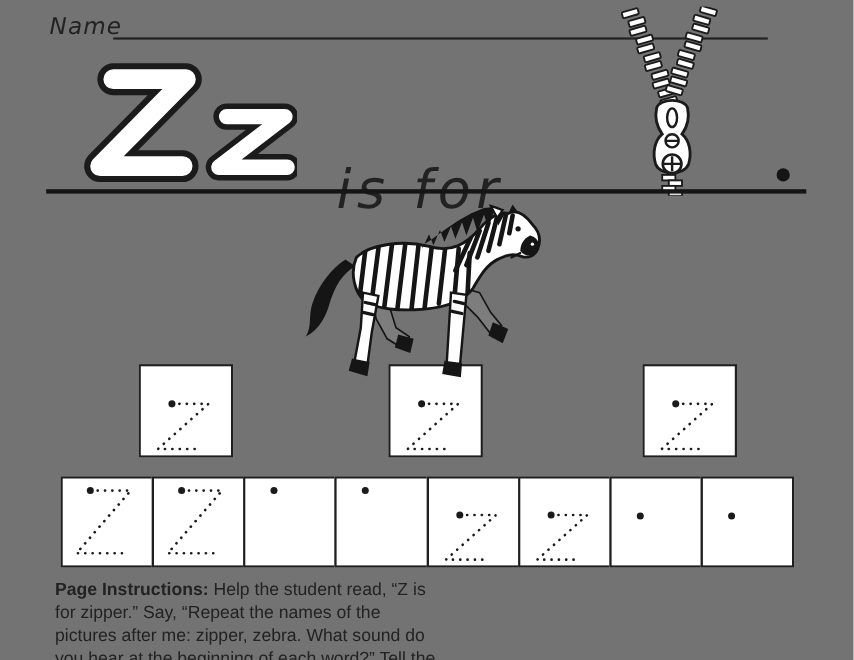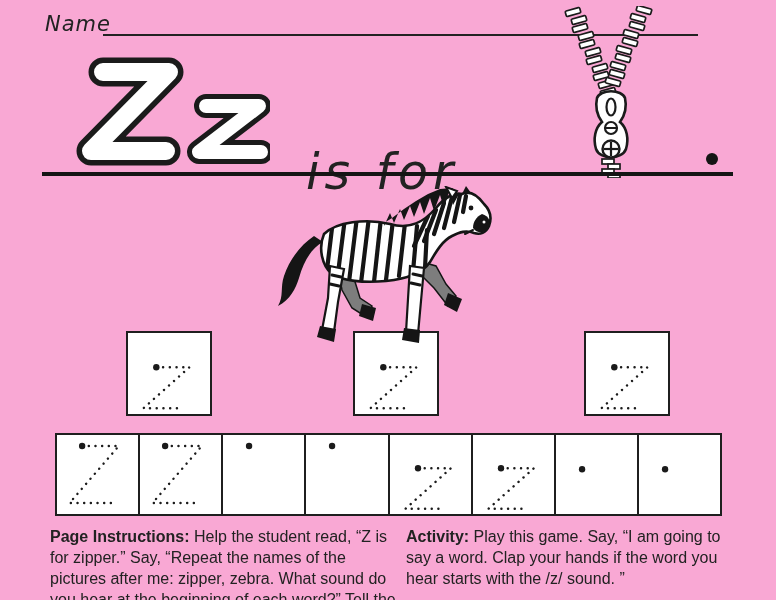--- a/index.html
+++ b/index.html
@@ -1,17 +1,17 @@
 <!DOCTYPE html>
 <html><head>
 <meta charset="utf-8">
 <style>
   html,body{margin:0;padding:0;background:#fff;}
   .sheet{
-    position:relative;width:776px;height:600px;background:#f9a8d4;
+    position:relative;width:776px;height:600px;background:#737373;
     font-family:"Liberation Sans",sans-serif;color:#1b1b1b;overflow:hidden;
   }
   
   .name-label{
     position:absolute;left:45px;top:12px;font-family:"DejaVu Sans",sans-serif;
     font-style:italic;font-size:21px;color:#222;letter-spacing:1px;
   }
   .name-line{position:absolute;left:103px;top:34px;width:595px;height:2px;background:#222;}
   
   .bubble-letters{position:absolute;left:70px;top:46px;}
@@ -251,18 +251,15 @@
       </svg>
     </div>
   </div>
 
   <div class="footer-col footer-left">
     <p class="footer-para">
       <b>Page Instructions:</b><span> Help the student read, “Z is for zipper.” Say, “Repeat the names of the pictures after me: zipper, zebra. What sound do you hear at the beginning of each word?” Tell the student to trace the letters in the boxes, start at the big dot. Tell the student the zebra is at the ZOO. Draw more animals at the zoo &amp; color the page.</span>
     </p>
   </div>
   <div class="footer-col footer-right">
-    <p class="footer-para">
-      <b>Activity:</b><span> Play this game. Say, “I am going to say a word. Clap your hands if the word you hear starts with the /z/ sound. ”</span>
-    </p>
   </div>
 
 </div>
 
 </body></html>

